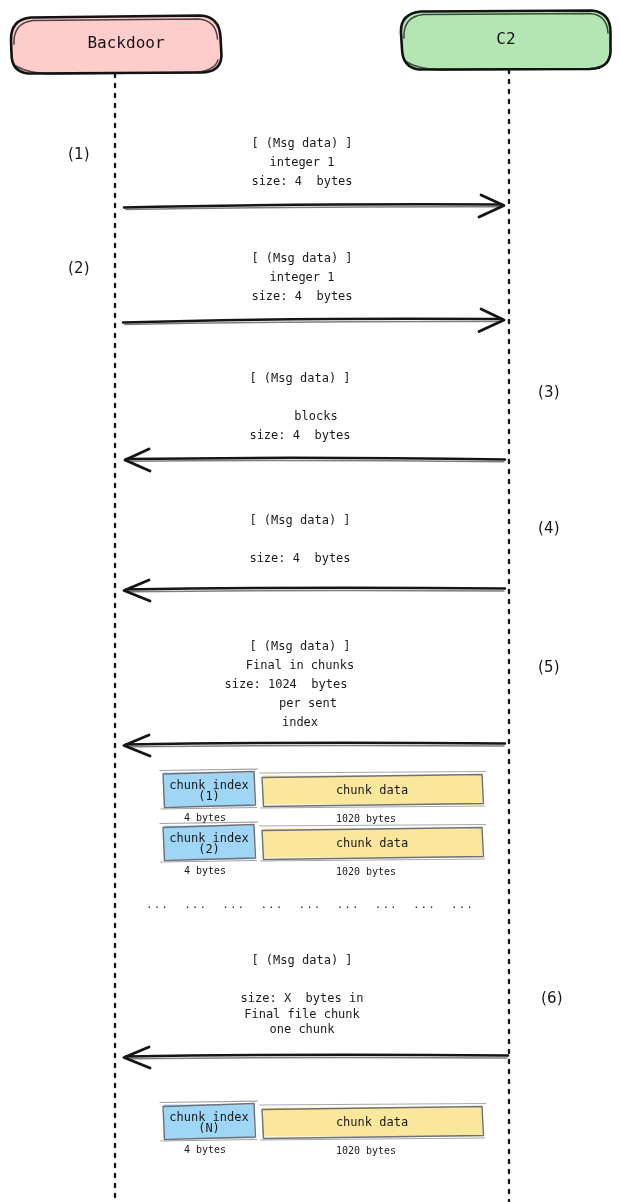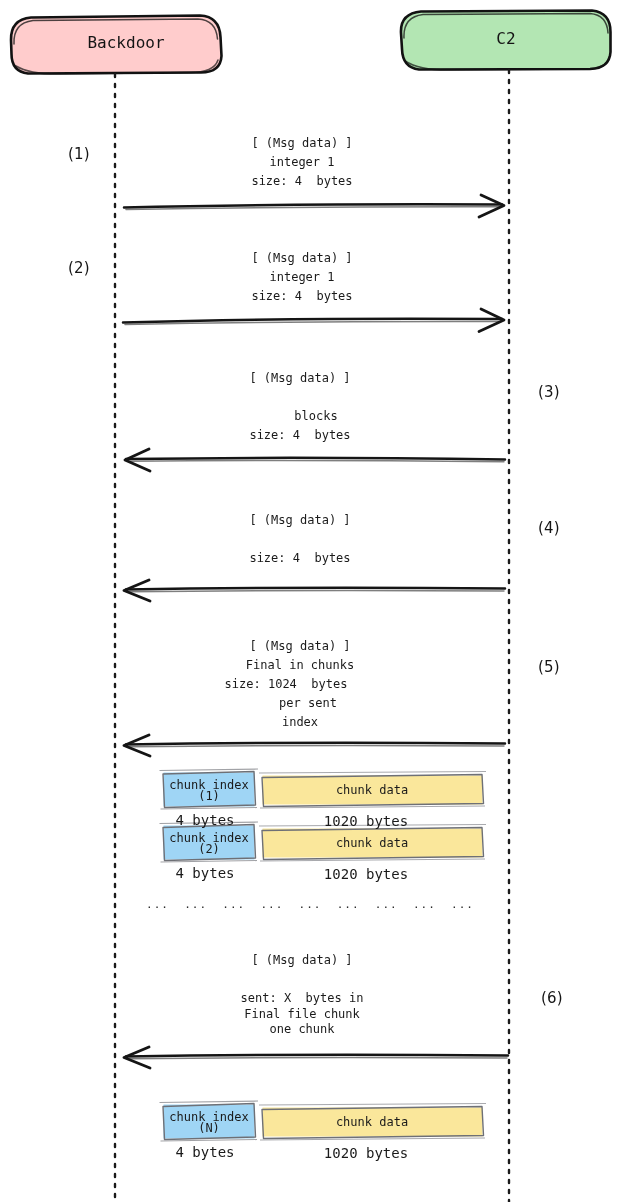--- a/index.html
+++ b/index.html
@@ -57,21 +57,21 @@
     font-family: "DejaVu Sans Mono", monospace;
     font-size: 12px;
     color: #1a1a1a;
     text-align: center;
     line-height: 11px;
     transform: translateX(-50%);
   }
   .size-label {
     position: absolute;
     font-family: "DejaVu Sans Mono", monospace;
-    font-size: 14px;
+    font-size: 10px;
     color: #1a1a1a;
     text-align: right;
     transform: translateX(-50%);
   }
   .dots-row {
     position: absolute;
     font-family: "DejaVu Sans Mono", monospace;
     font-size: 11px;
     color: #2a2a2a;
     letter-spacing: 1px;
@@ -206,21 +206,21 @@
   <div class="blk-label" style="left:209px; top:844px;">(2)</div>
   <div class="size-label" style="left:205px; top:865px;">4 bytes</div>
   <div class="blk-label" style="left:372px; top:838px;">chunk data</div>
   <div class="size-label" style="left:366px; top:866px;">1020 bytes</div>
 
   <div class="dots-row" style="left:310px; top:898px;">...  ...  ...  ...  ...  ...  ...  ...  ...</div>
 
   <div class="step-num" style="left:541px; top:989px;">(6)</div>
   <div class="lbl msg-label" style="left:302px; top:950px;">[ (Msg data) ]</div>
   <div class="lbl msg-label" style="left:302px; top:1004px;">Final file chunk</div>
-  <div class="lbl msg-label" style="left:302px; top:988px;">sent: X  bytes in</div>
+  <div class="lbl msg-label" style="left:302px; top:988px;">size: X  bytes in</div>
   <div class="lbl msg-label" style="left:302px; top:1007px;margin-top:12px;">one chunk</div>
 
   <div class="blk-label" style="left:209px; top:1112px;">chunk index</div>
   <div class="blk-label" style="left:209px; top:1123px;">(N)</div>
   <div class="size-label" style="left:205px; top:1144px;">4 bytes</div>
   <div class="blk-label" style="left:372px; top:1117px;">chunk data</div>
   <div class="size-label" style="left:366px; top:1145px;">1020 bytes</div>
 
 </div>
 

